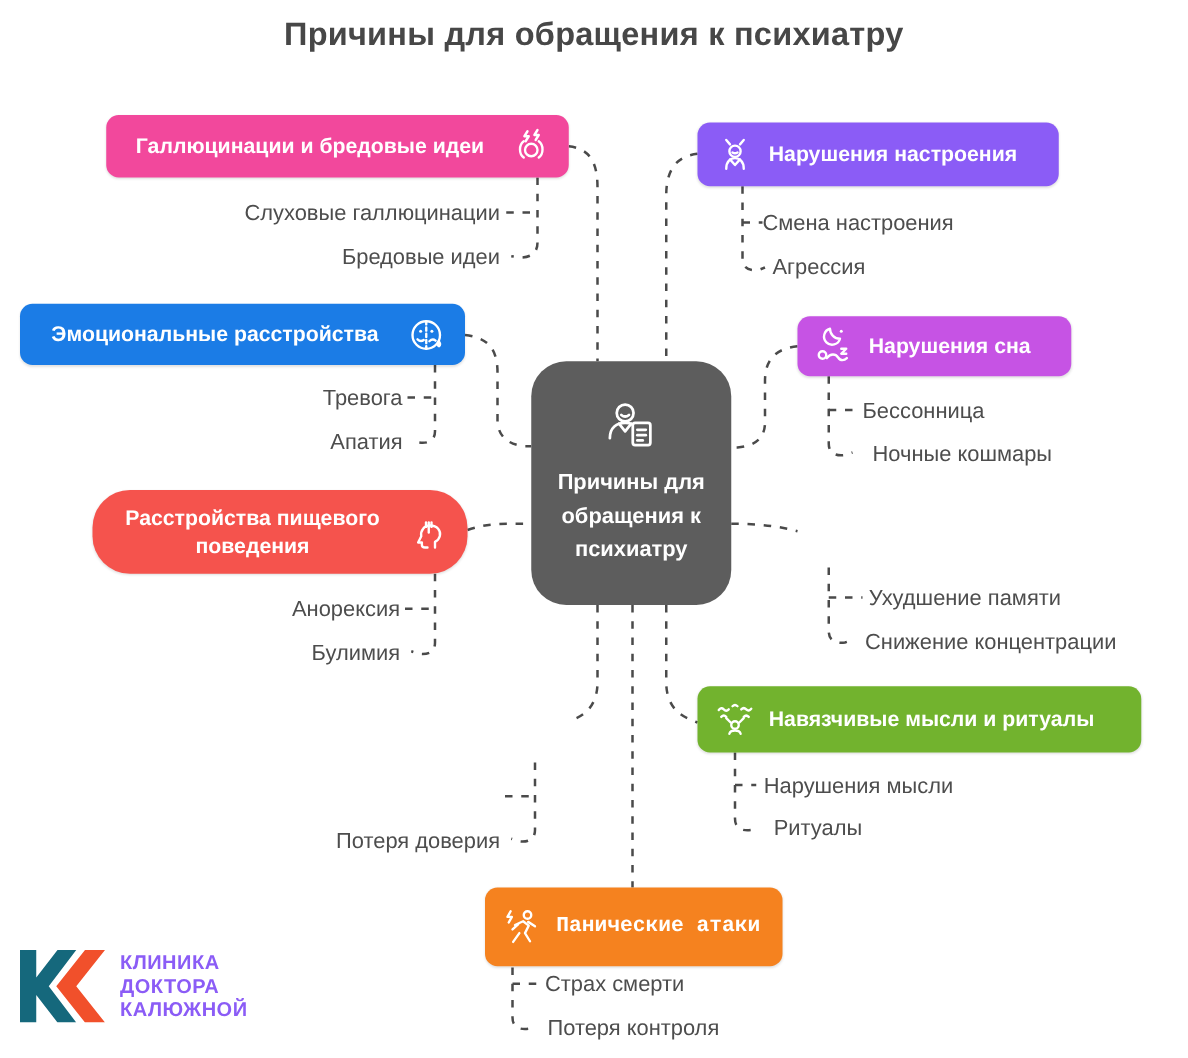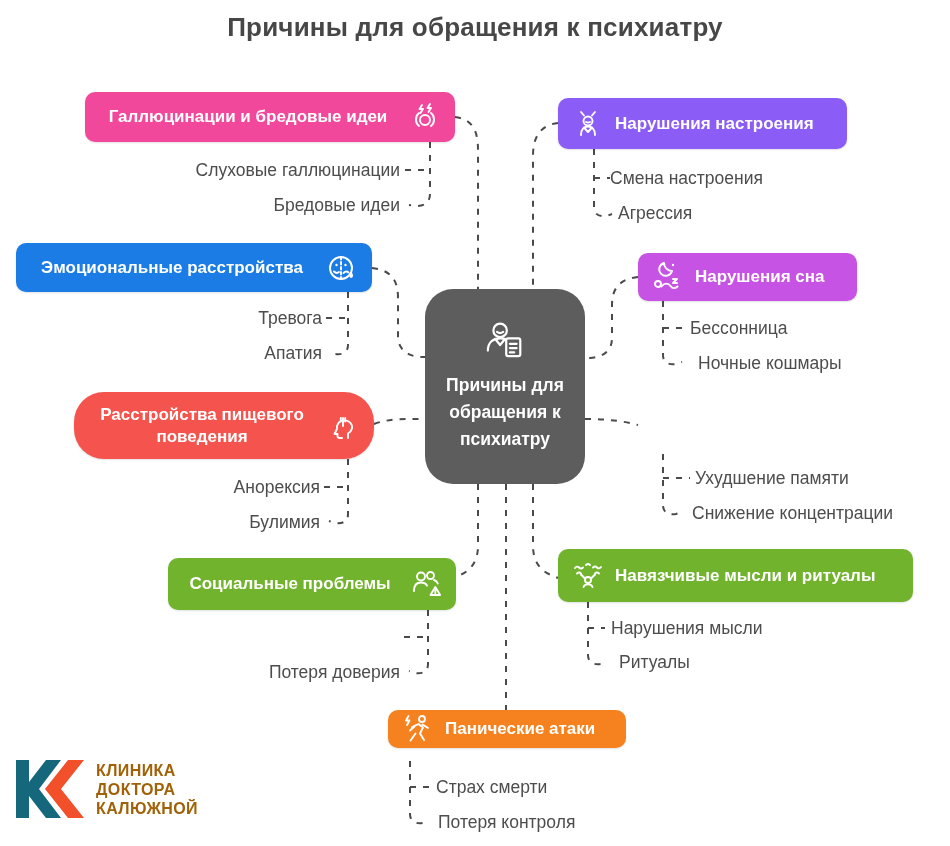--- a/index.html
+++ b/index.html
@@ -46,25 +46,25 @@
 
   
   #n-hallucinations { left:85px;  top:92px;  width:370px; height:50px; }
   #n-mood           { left:558px; top:98px;  width:289px; height:51px; }
   #n-emotional      { left:16px;  top:243px; width:356px; height:49px; }
   #n-sleep          { left:638px; top:253px; width:219px; height:48px; }
   #n-eating         { left:74px;  top:392px; width:300px; height:67px;border-radius:30px; }
   #n-cognitive      { left:638px; top:400px; width:295px; height:54px; }
   #n-social         { left:168px; top:558px; width:288px; height:52px; }
   #n-ocd            { left:558px; top:549px; width:355px; height:53px; }
-  #n-panic          { left:388px; top:710px; width:238px; height:38px; }
+  #n-panic          { left:388px; top:710px; width:238px; height:63px;font-family:Liberation Mono, monospace; }
 
   
   #logo { position:absolute; left:16px; top:760px; display:flex; align-items:center; gap:12px; }
-  #logo .ktext { font-size:16px; font-weight:bold; color:#a16207; line-height:19px; letter-spacing:0.4px; }
+  #logo .ktext { font-size:16px; font-weight:bold; color:#8b5cf6; line-height:19px; letter-spacing:0.4px; }
 </style>
 </head>
 <body>
 
 <div id="canvas">
 
   <div class="page-title">Причины для обращения к психиатру</div>
 
   <svg class="lines" viewBox="0 0 950 846">
     <path d="M455,117 C472,119 478,130 478,150 L478,289"></path>
@@ -162,32 +162,20 @@
     <span class="nlabel">Расстройства пищевого поведения</span>
     <svg class="bicon" viewBox="0 0 34 34">
       <path d="M21 29 v-4.5 c4 -2 5.5 -7 2.5 -10.5 c-3 -3.5 -9.5 -3.5 -12 0 c-1.5 2 -2 4 -1.5 6 l-2.5 5 h3 v2 c0 1.5 1 2 2.5 2 h2"></path>
       <path d="M16 9 v8"></path>
         <path d="M13.8 9 v3.5"></path>
         <path d="M18.2 9 v3.5"></path>
     </svg>
   </div>
 
 
-  <div class="node side-left" id="n-social" style="background: rgb(114, 179, 46);">
-    <span class="nlabel">Социальные проблемы</span>
-    <svg class="bicon" viewBox="0 0 34 34">
-      <circle cx="12" cy="9.5" r="4"></circle>
-      <path d="M5 24 c0 -6.5 3 -8.5 7 -8.5 c2.8 0 5 1 6 3.2"></path>
-      <circle cx="21.5" cy="8.5" r="3.5"></circle>
-      <path d="M25 13 c2 0.5 3.2 1.8 3.8 3.5"></path>
-      <path d="M21.5 28 l4.8 -8 l4.8 8 z"></path>
-      <path d="M26.3 23 v2.5"></path>
-        <circle class="fdot" cx="26.3" cy="26.8" r="0.9"></circle>
-    </svg>
-  </div>
 
   <div class="node side-right" id="n-ocd" style="background: rgb(114, 179, 46);">
     <svg class="bicon" viewBox="0 0 34 34">
       <circle cx="17" cy="21" r="3"></circle>
       <path d="M12.5 28 c1 -3.5 8 -3.5 9 0"></path>
       <path d="M13.5 19 l-3.5 -3.5"></path>
         <path d="M20.5 19 l3.5 -3.5"></path>
       <path d="M4 9 q2 -2.5 4 -0.5 q2 2 4 0"></path>
       <path d="M22 8.5 q2 -2 4 0 q2 2 4 -0.5"></path>
       <path d="M6 14.5 q2 -2 4 0"></path>

